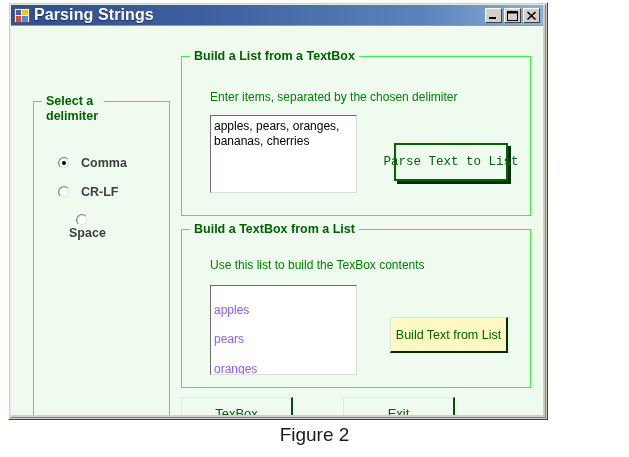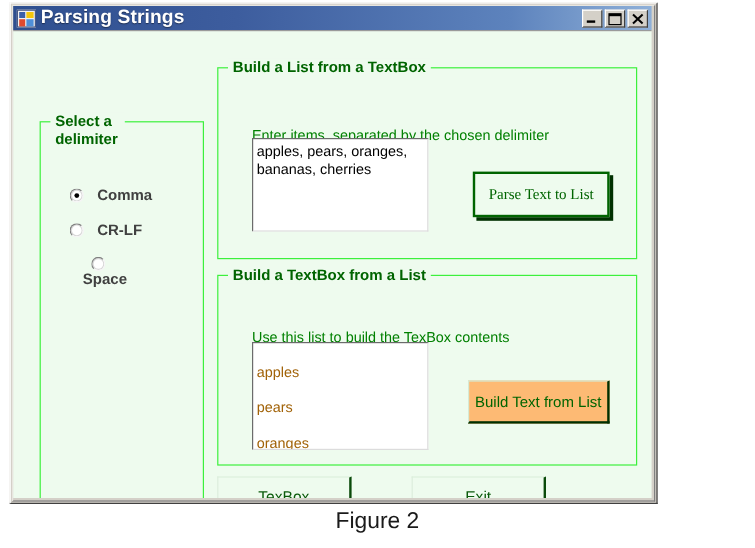--- a/index.html
+++ b/index.html
@@ -184,21 +184,20 @@
   #radio-crlf  { top: 83px; }
   #radio-space { top: 112px; flex-direction: column; }
 
   
   .hint {
     position: absolute;
     color: #008000;
     font-size: 12px;
     white-space: nowrap;
     font-family: "Liberation Sans", sans-serif;
-    margin-top: 16px;
   }
   #hint-enter-items { left: 28px; top: 33px; }
   #hint-use-list    { left: 28px; top: 28px; }
 
   
   .sunken {
     position: absolute;
     background: #ffffff;
     border-top: 1px solid #6b6b6b;
     border-left: 1px solid #6b6b6b;
@@ -211,48 +210,48 @@
     padding: 3px 2px 0 3px;
     font-size: 12px;
     color: #000000;
     line-height: 14.5px;
     white-space: pre-line;
     font-family: "Liberation Sans", sans-serif;
   }
   .listitem {
     font-size: 12px;
     line-height: 15px;
-    color: #a16207;
+    color: #8b5cf6;
     white-space: nowrap;
     font-family: "Liberation Sans", sans-serif;
   }
   #textbox-items { left: 28px; top: 58px; width: 147px; height: 78px; }
   #listbox-items { left: 28px; top: 55px; width: 147px; height: 90px; }
 
   
   .gbtn {
     position: absolute;
     background: #eefbee;
     border: 2px solid #006400;
     box-shadow: 3px 3px 0 0 #003000;
     box-sizing: border-box;
     display: flex;
     align-items: center;
     justify-content: center;
     color: #006400;
     font-size: 12.5px;
     white-space: nowrap;
     cursor: default;
-    font-family: Liberation Serif, serif;
+    font-family: Liberation Mono, monospace;
   }
   #btn-parse { left: 212px; top: 86px; width: 114px; height: 38px; }
 
   .gbtn-flat {
     position: absolute;
-    background: #fdba74;
+    background: #fef9c3;
     border: 1px solid #d5ead5;
     border-right: 2px solid #003000;
     border-bottom: 2px solid #003000;
     box-sizing: border-box;
     display: flex;
     align-items: center;
     justify-content: center;
     color: #006400;
     font-size: 12.5px;
     white-space: nowrap;

